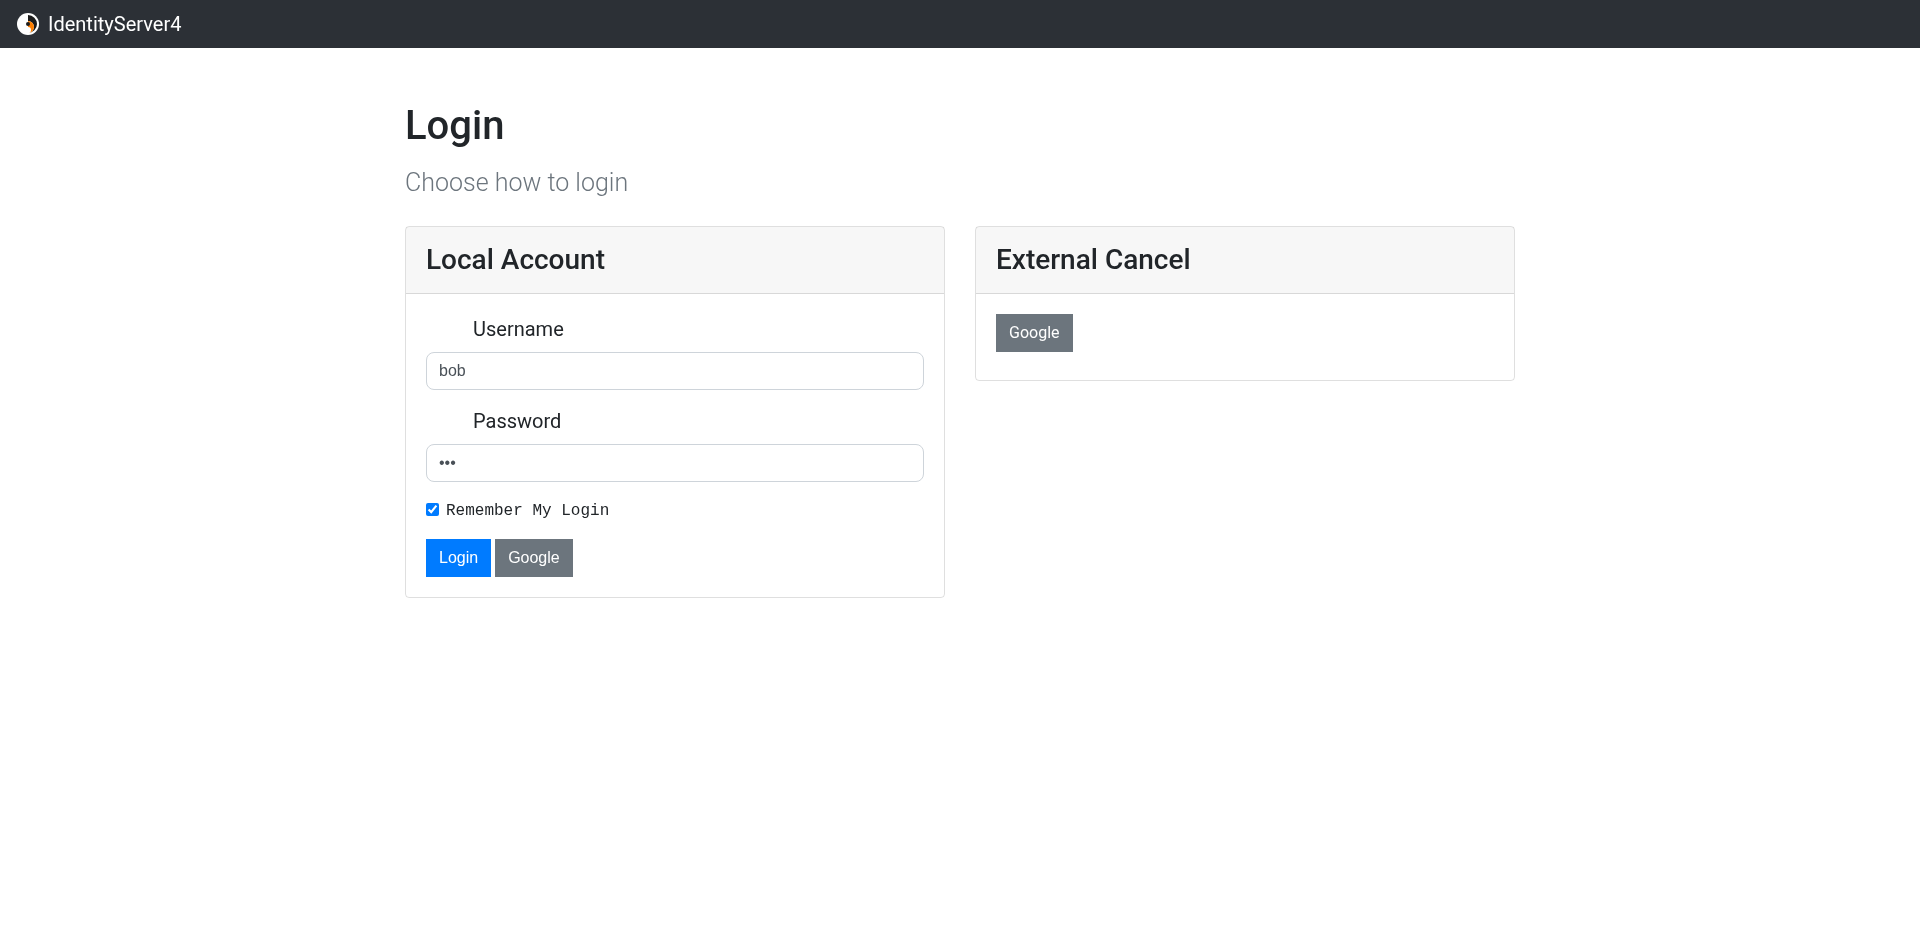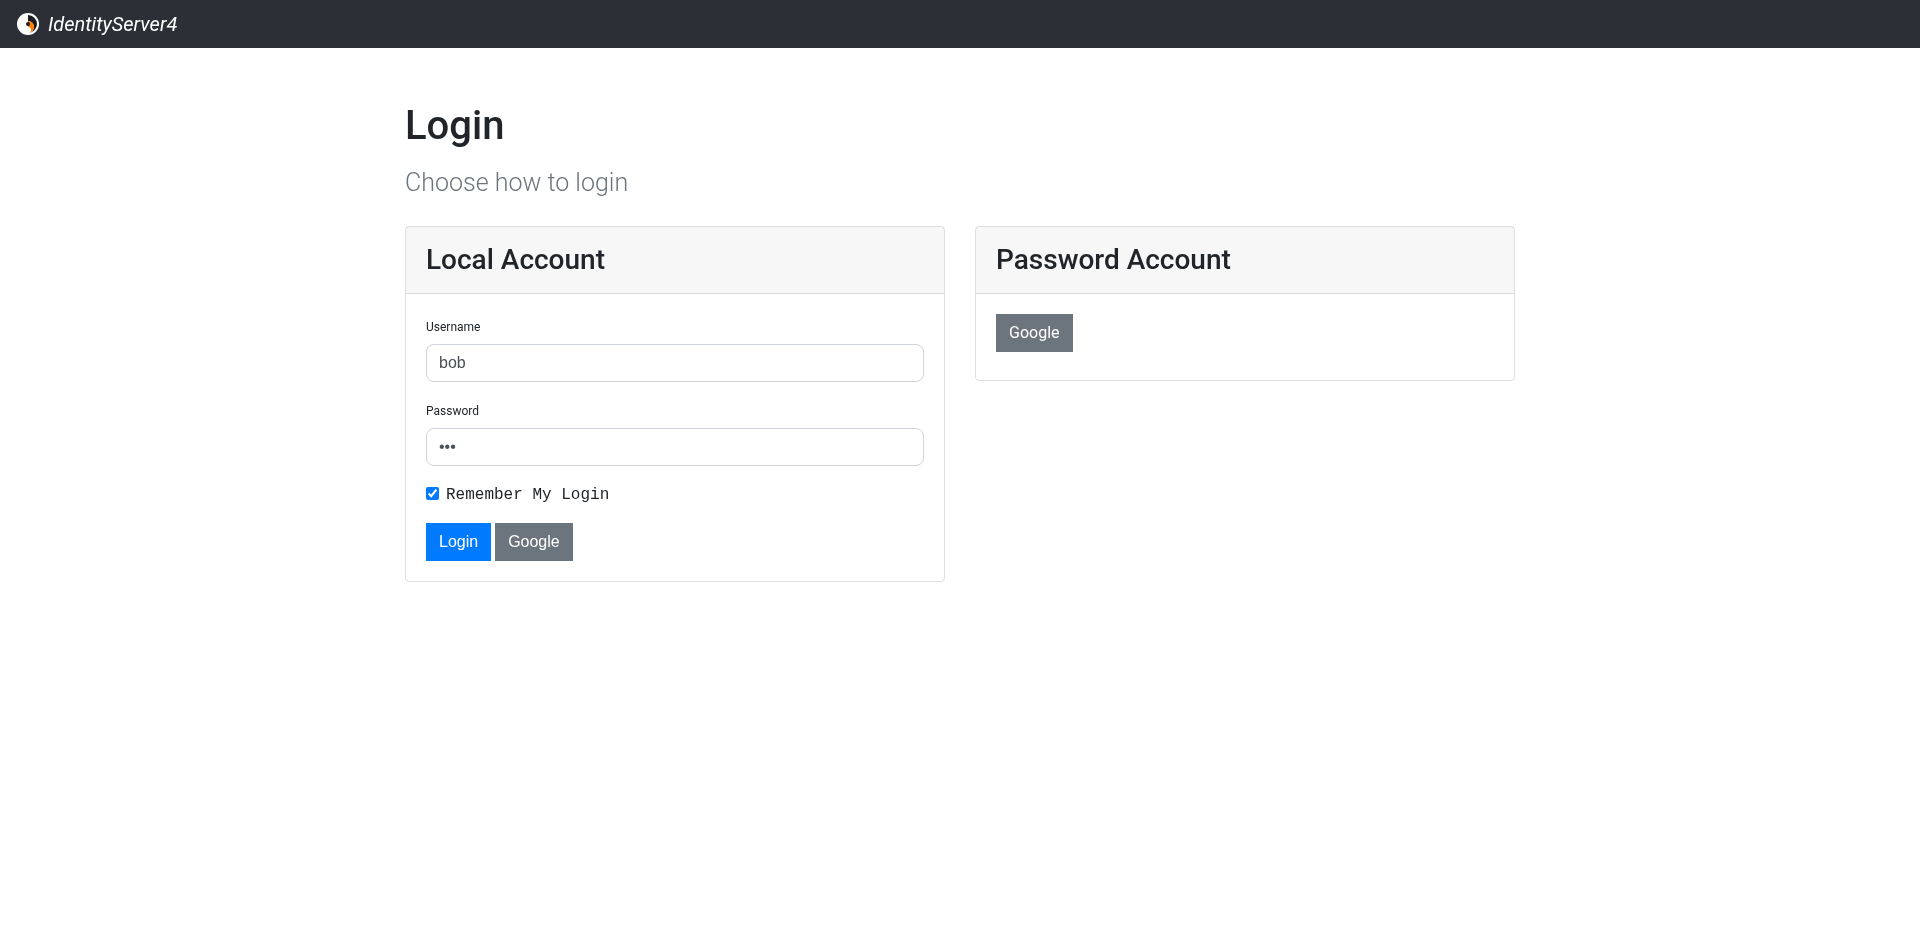--- a/index.html
+++ b/index.html
@@ -14,21 +14,20 @@
       color: #212529;
       background-color: #fff;
     }
     .navbar {
       background-color: #2c3036;
       color: #fff;
       padding: 8px 16px;
       display: flex;
       align-items: center;
       height: 48px;
-      font-style: italic;
     }
     .navbar-brand {
       display: flex;
       align-items: center;
       gap: 8px;
       color: #fff;
       text-decoration: none;
       font-size: 20px;
     }
     .brand-icon {
@@ -85,21 +84,22 @@
     }
     .card-body {
       padding: 20px;
     }
     .form-group {
       margin-bottom: 16px;
     }
     .form-group label {
       display: inline-block;
       margin-bottom: 8px;
-      font-size: 12px;
+      font-size: 20px;
+      margin-left: 47px;
     }
     .form-control {
       display: block;
       width: 100%;
       padding: 6px 12px;
       font-size: 16px;
       line-height: 1.5;
       color: #495057;
       background-color: #fff;
       border: 1px solid #ced4da;
@@ -198,21 +198,21 @@
           </div>
           <button class="btn btn-primary">Login</button>
           <button class="btn btn-secondary">Google</button>
         </div>
       </div>
     </div>
 
     <div class="col-sm-6">
       <div class="card">
         <div class="card-header">
-          <h2>Password Account</h2>
+          <h2>External Cancel</h2>
         </div>
         <div class="card-body">
           <ul class="external-list">
             <li>
               <a href="#" class="btn btn-secondary">Google</a>
             </li>
           </ul>
         </div>
       </div>
     </div>

